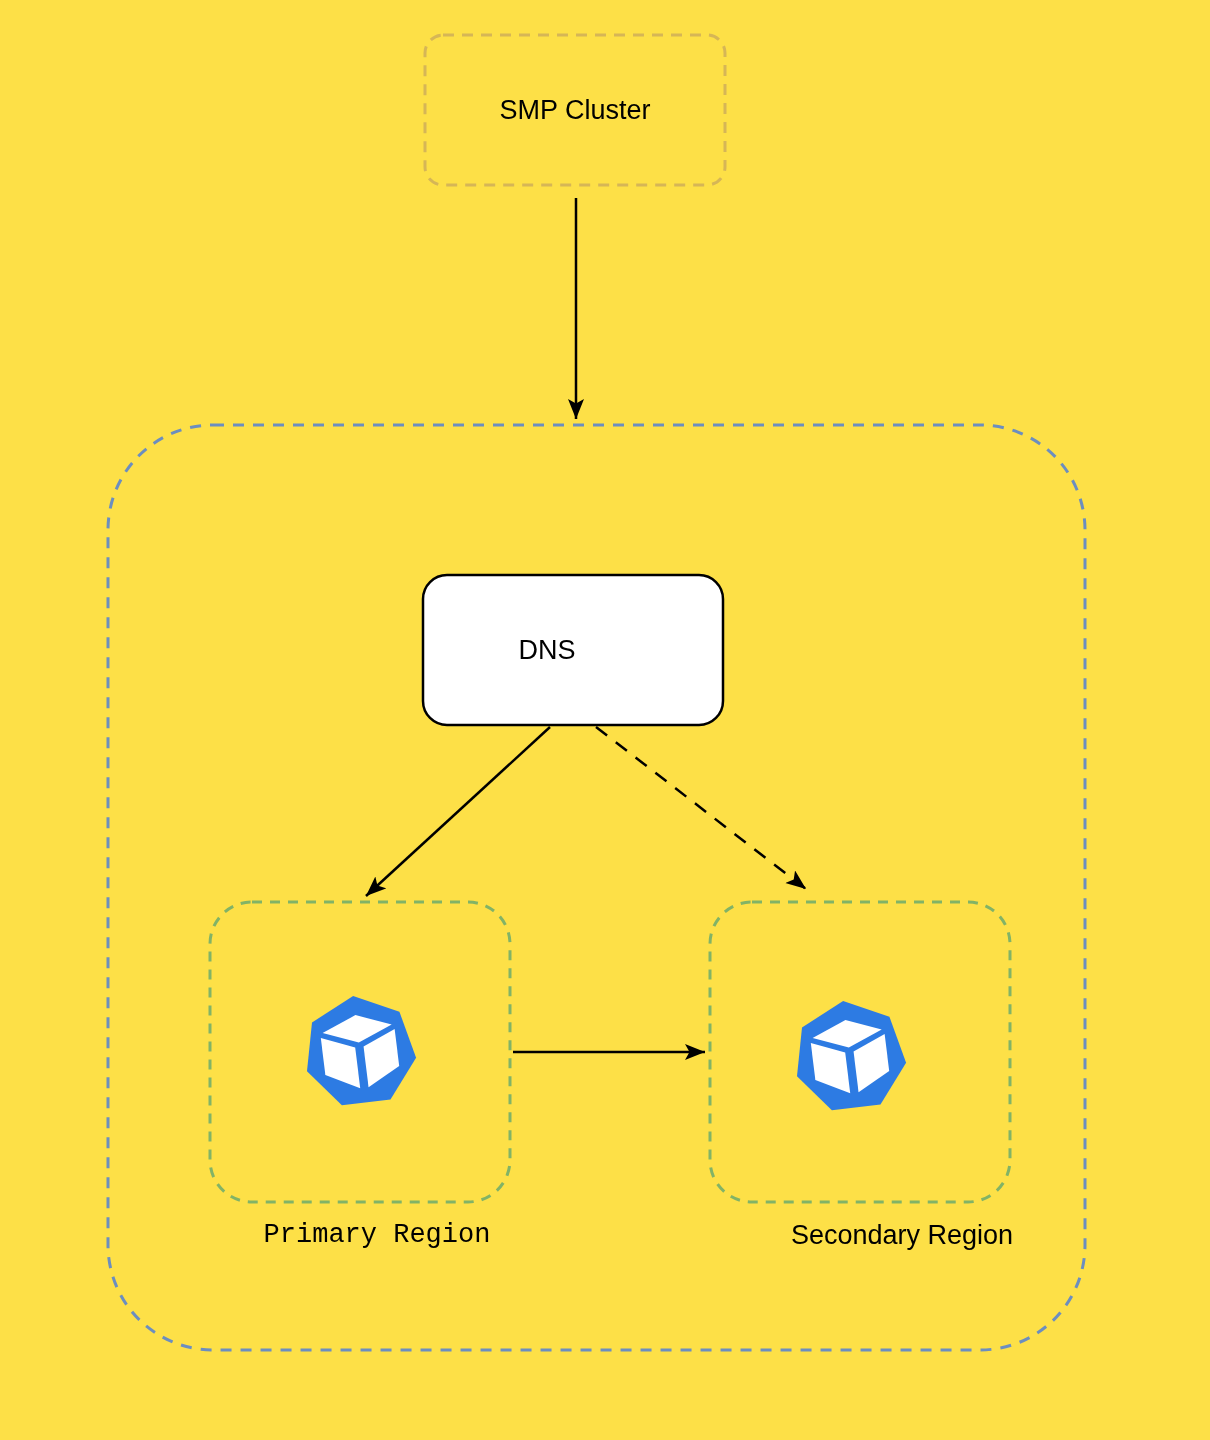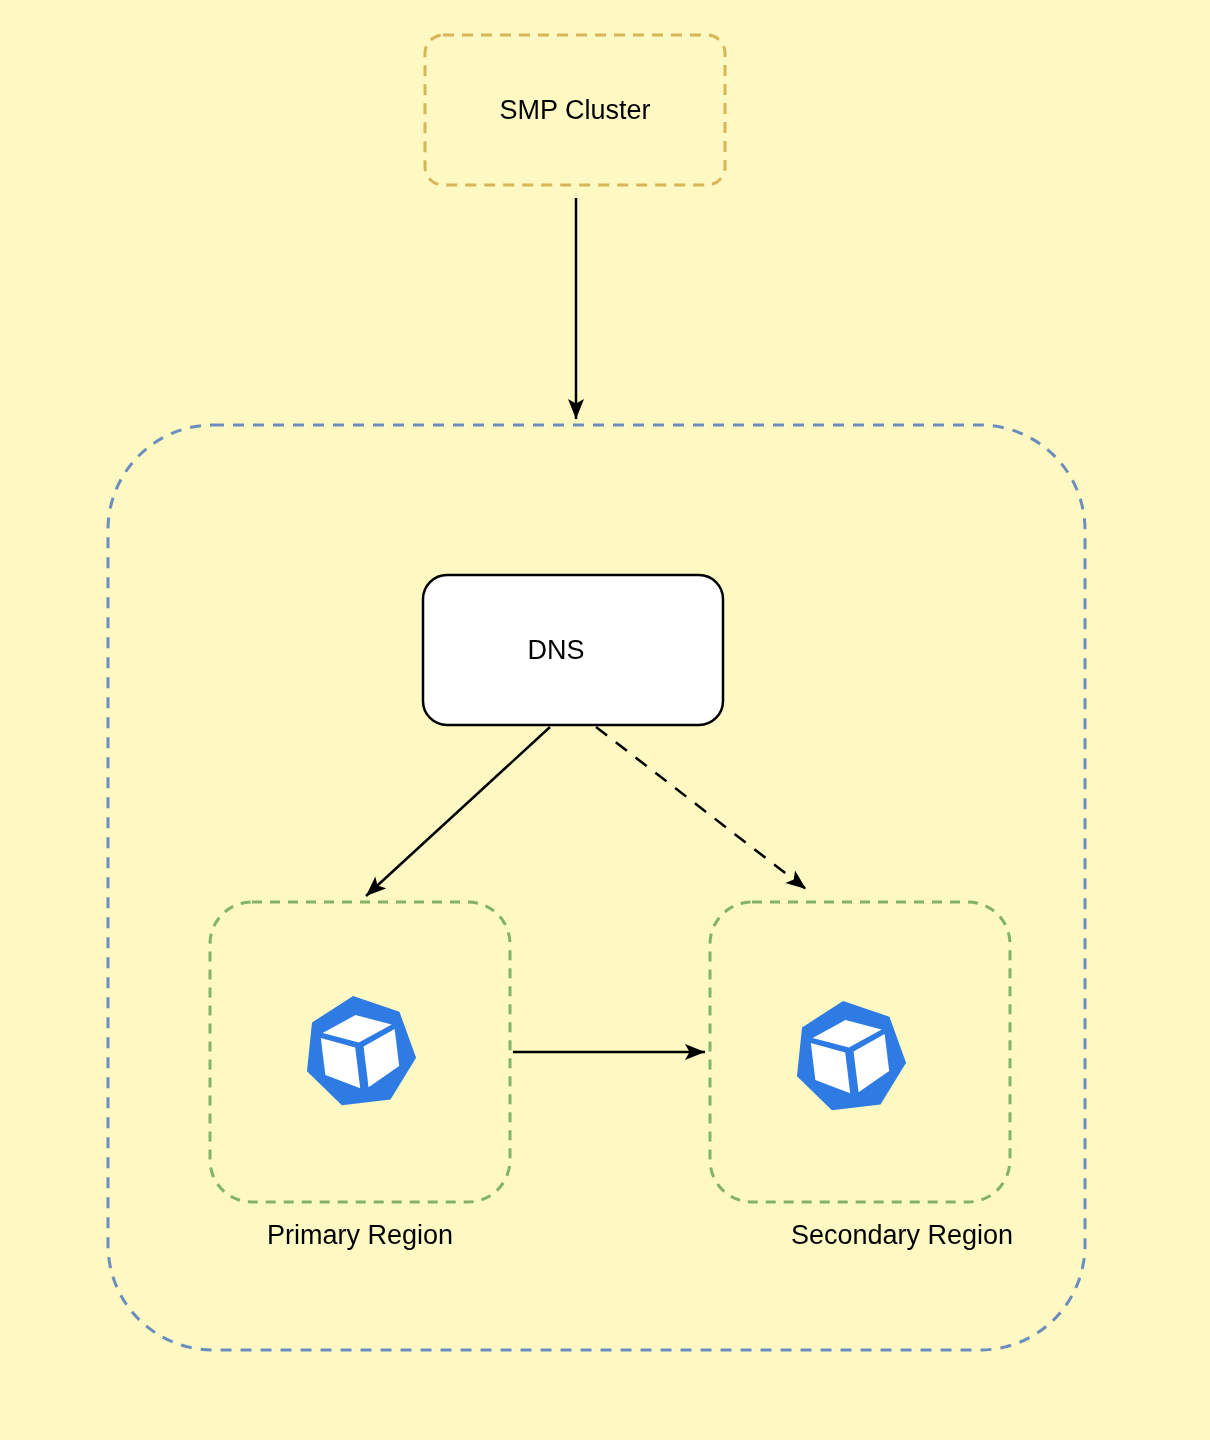--- a/index.html
+++ b/index.html
@@ -4,21 +4,21 @@
 <style>
   html, body {
     margin: 0;
     padding: 0;
     background: #FFFFFF;
   }
   .canvas {
     position: relative;
     width: 1210px;
     height: 1440px;
-    background: #fef9c3;
+    background: #fde047;
     font-family: "Liberation Sans", sans-serif;
     color: #000000;
     overflow: hidden;
   }
   .overlay {
     position: absolute;
     left: 0;
     top: 0;
     width: 1210px;
     height: 1440px;
@@ -93,19 +93,19 @@
     <g transform="rotate(-7 50 50)">
       <path d="M50,3 L86.7,20.7 L95.8,60.5 L70.4,92.3 L29.6,92.3 L4.2,60.5 L13.3,20.7 Z" fill="#2D7BE3"></path>
       <polygon points="50,19 79,30.5 50,42 21,30.5" fill="#FFFFFF"></polygon>
       <polygon points="19,34.5 46.5,45.8 46.5,80 19,65.5" fill="#FFFFFF"></polygon>
       <polygon points="53.5,45.8 81,34.5 81,65.5 53.5,80" fill="#FFFFFF"></polygon>
     </g>
   </svg>
 
   <div class="node-label" style="left:425px; top:35px; width:300px; height:150px;">SMP Cluster</div>
 
-  <div class="node-label" style="left:424px; top:575px; width:264px; height:150px;text-align:center;">DNS</div>
+  <div class="node-label" style="left:415px; top:575px; width:264px; height:150px;text-align:center;">DNS</div>
 
-  <div class="region-caption" style="left:210px; top:1219px;">Primary Region</div>
+  <div class="region-caption" style="left:227px; top:1219px;font-family:Liberation Mono, monospace;">Primary Region</div>
 
   <div class="region-caption" style="left:752px; top:1219px;">Secondary Region</div>
 
 </div>
 
 </body></html>

